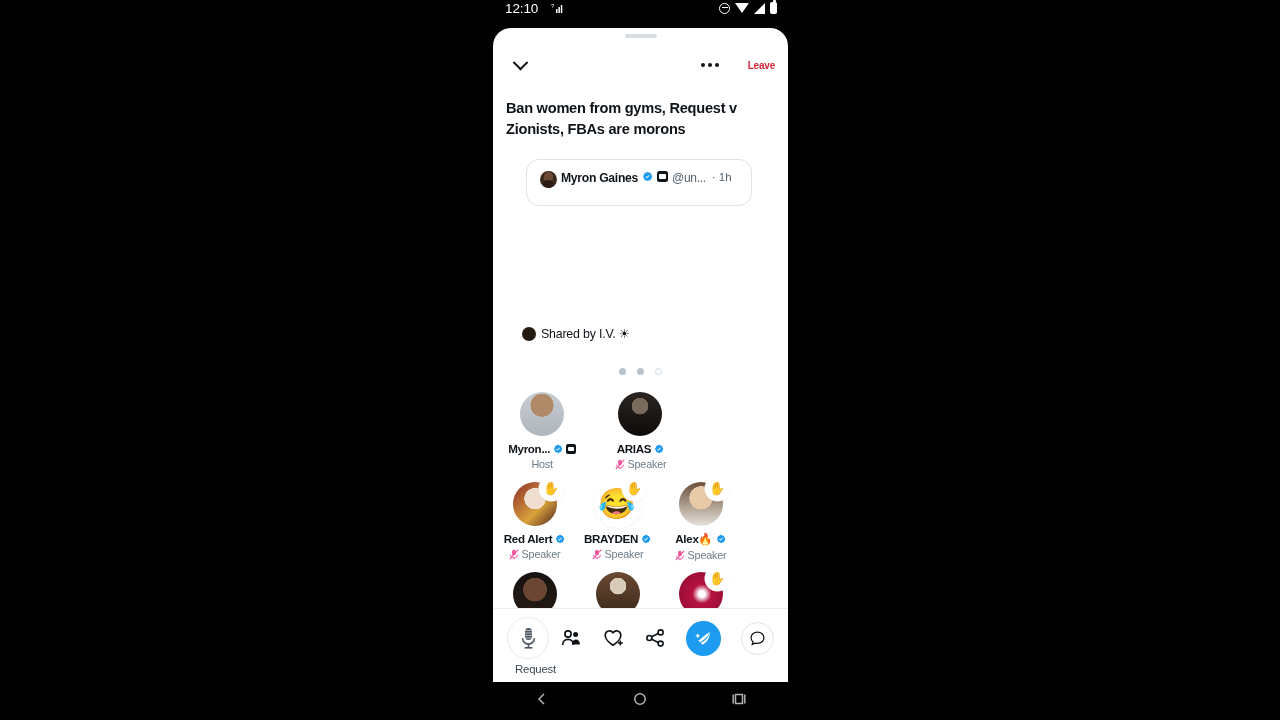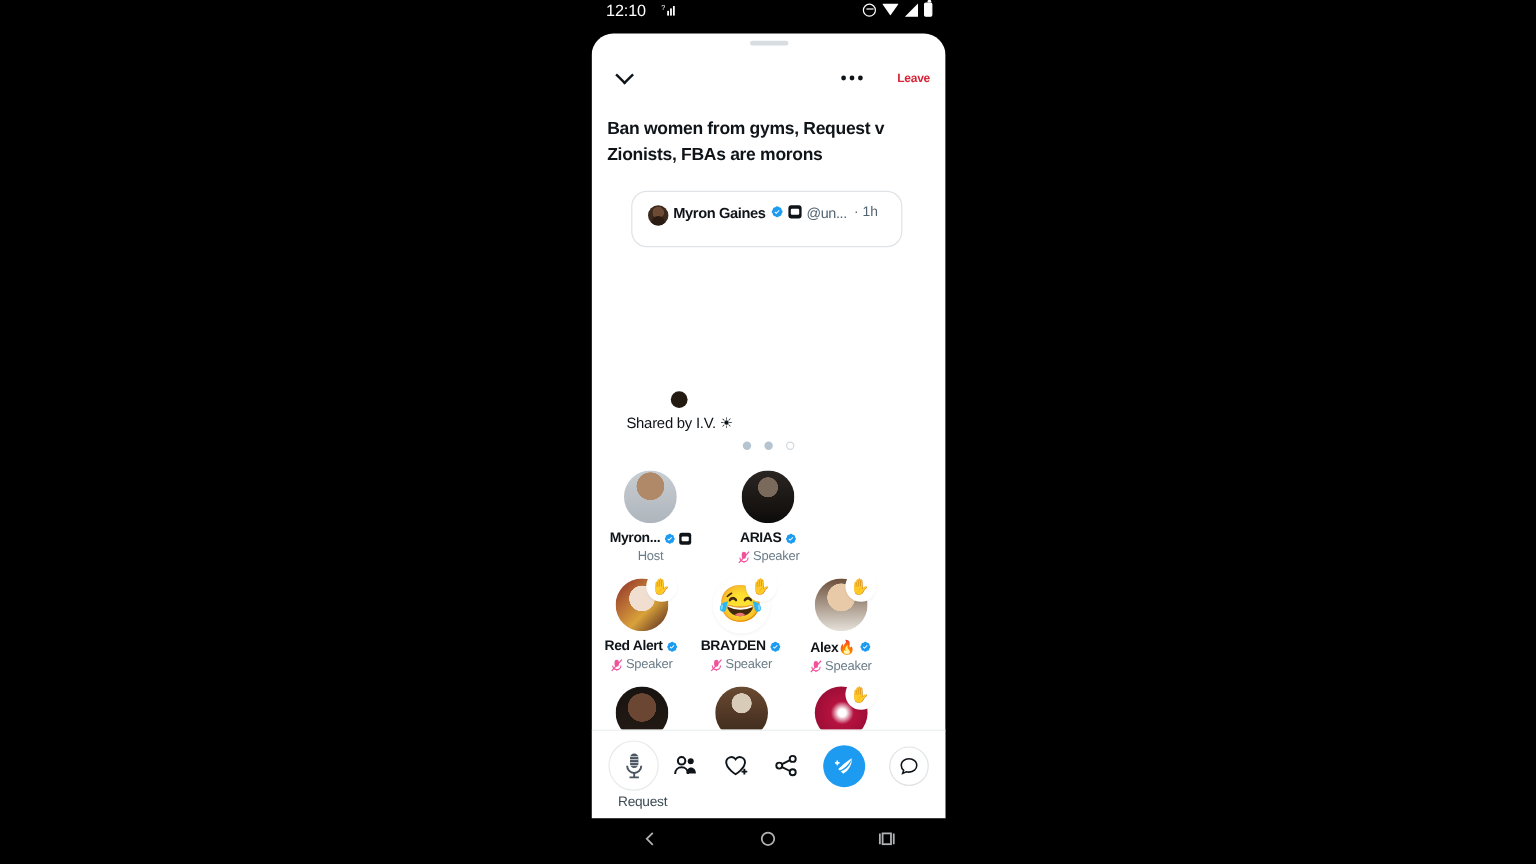--- a/index.html
+++ b/index.html
@@ -200,21 +200,21 @@
   }
   .qbody {
     font-size: 12.6px; color: #0f1419;
     line-height: 18px; letter-spacing: -0.2px;
     white-space: pre-line;
   }
 
   
   .sharedby {
     position: absolute; left: 29px; top: 298px;
-    display: flex; align-items: center; gap: 5px; flex-direction: column;
+    display: flex; align-items: center; gap: 5px;
   }
   .sb-av {
     width: 14px; height: 14px; border-radius: 50%;
     background: #231a12;
   }
   .sb-txt {
     font-size: 12.4px; color: #0f1419; letter-spacing: -0.2px;
   }
 
   

